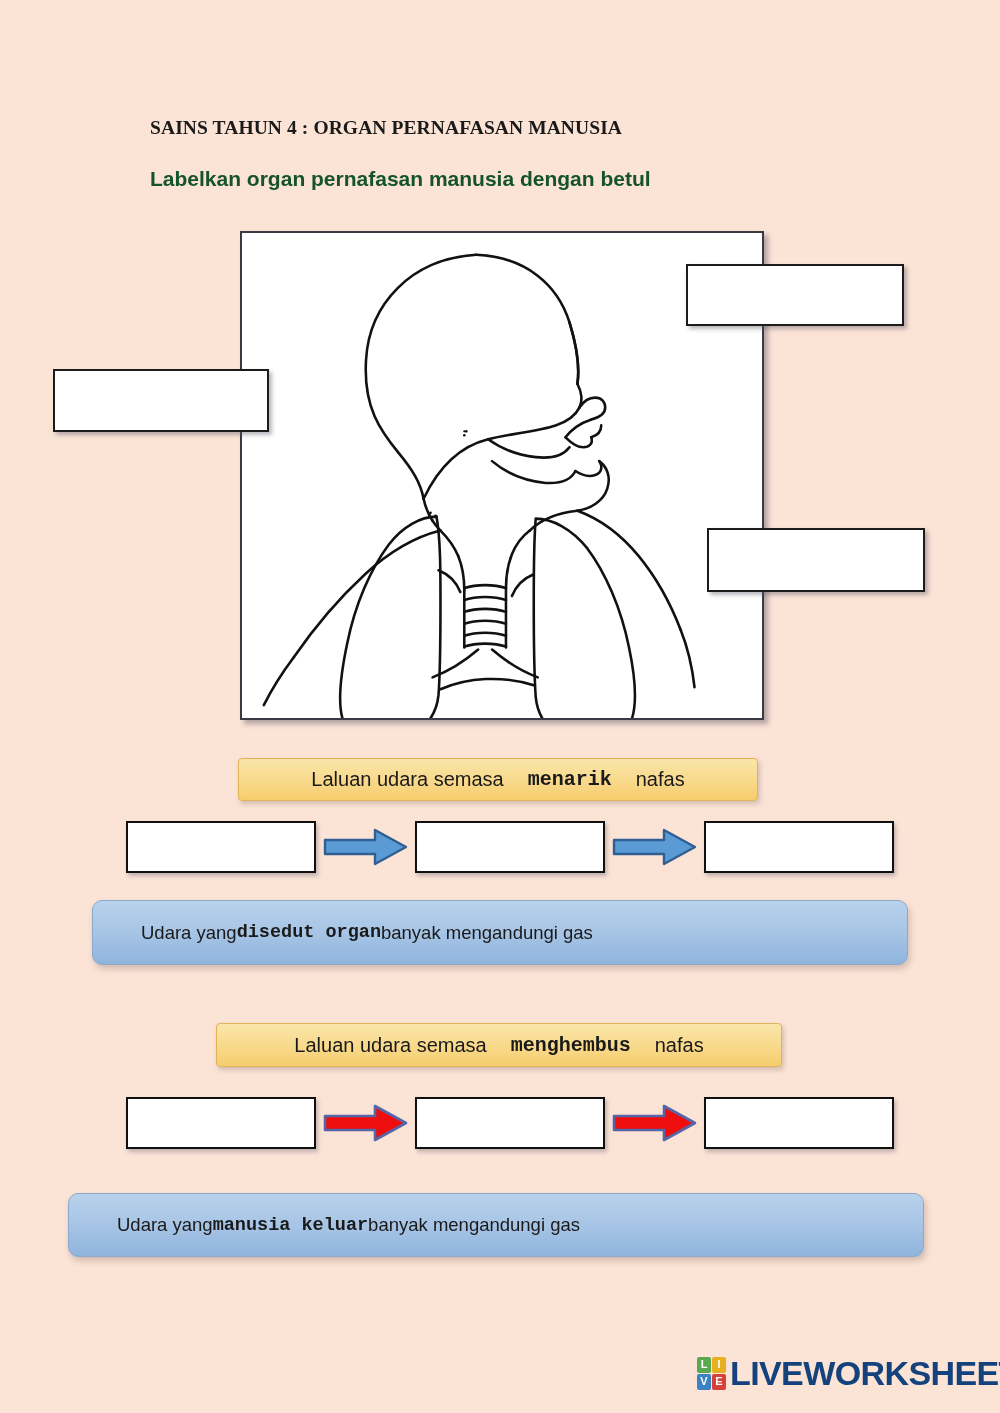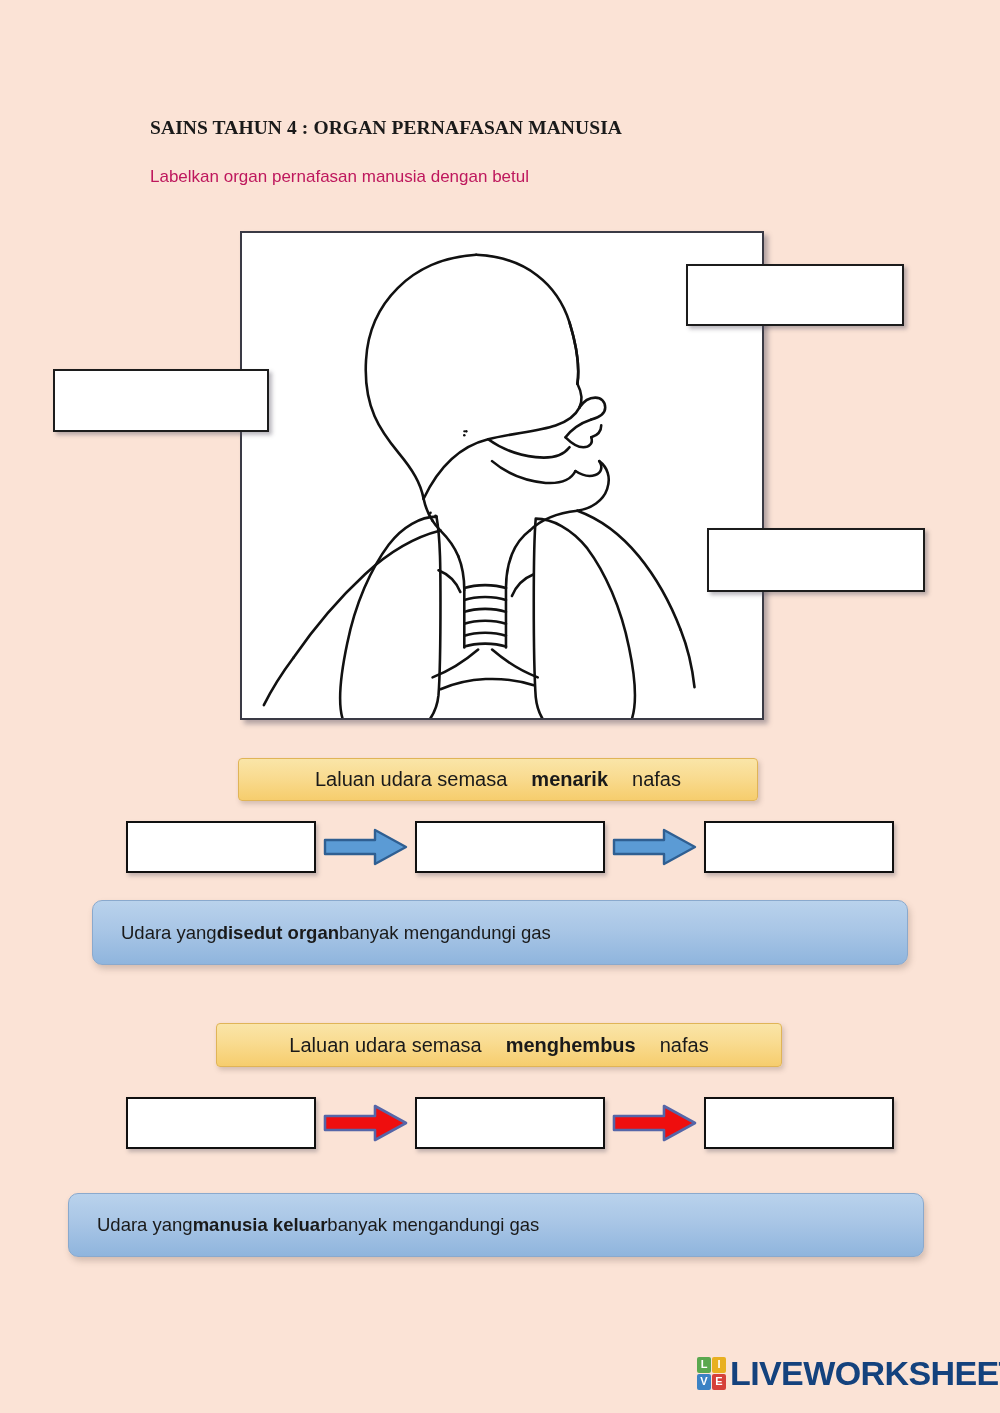--- a/index.html
+++ b/index.html
@@ -24,23 +24,23 @@
     font-weight: bold;
     color: #1a1a1a;
     letter-spacing: 0.1px;
     white-space: nowrap;
     font-family: Liberation Serif, serif;
   }
   .page-subtitle {
     position: absolute;
     left: 150px;
     top: 167px;
-    font-size: 17px;
-    font-weight: normal;
-    color: #be185d;
+    font-size: 21px;
+    font-weight: bold;
+    color: #14532d;
     white-space: nowrap;
   }
 
   
   .diagram-frame {
     position: absolute;
     left: 240px;
     top: 231px;
     width: 524px;
     height: 489px;
@@ -96,29 +96,29 @@
     font-size: 20px;
     box-shadow: 2px 3px 5px rgba(120, 100, 90, 0.30);
     gap: 24px;
   }
   .banner-blue {
     background: linear-gradient(180deg, #b9d2ec 0%, #a9c6e6 45%, #8fb5dd 100%);
     border: 1px solid #8aa9cd;
     border-radius: 10px;
     justify-content: flex-start;
     font-size: 18.5px;
-    padding-left: 28px;
+    padding-left: 48px;
     box-shadow: 2px 4px 6px rgba(120, 100, 90, 0.30);
   }
   .by-1 { left: 238px; top: 758px;  width: 520px; height: 43px; }
   .bb-1 { left: 92px;  top: 900px;  width: 816px; height: 65px; }
   .by-2 { left: 216px; top: 1023px; width: 566px; height: 44px; }
   .bb-2 { left: 68px;  top: 1193px; width: 856px; height: 64px; }
 
-  .banner b { font-weight: bold; }
+  .banner b { font-weight: bold; font-family: Liberation Mono, monospace; }
 
   
   .flow-row {
     position: absolute;
     left: 126px;
     width: 768px;
     height: 58px;
     display: flex;
     align-items: center;
   }

